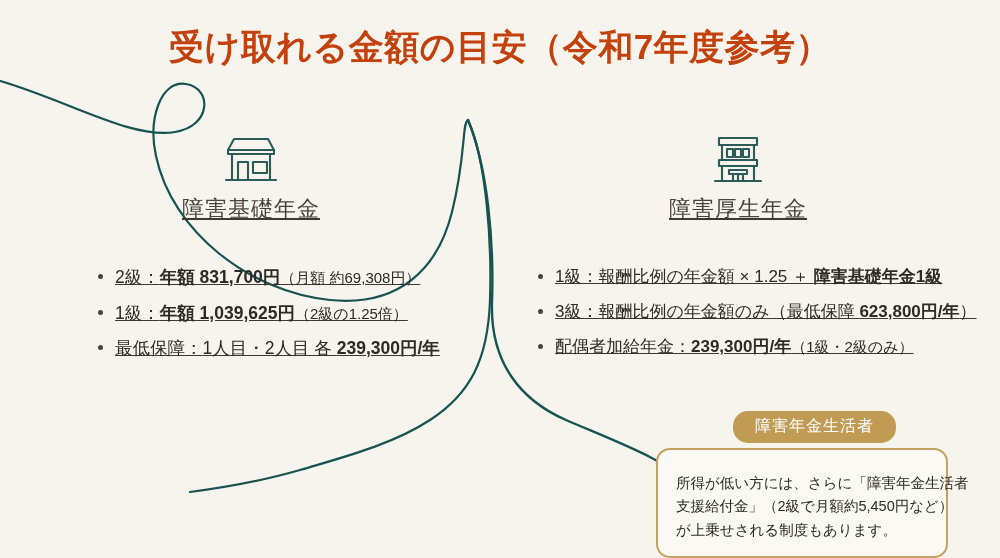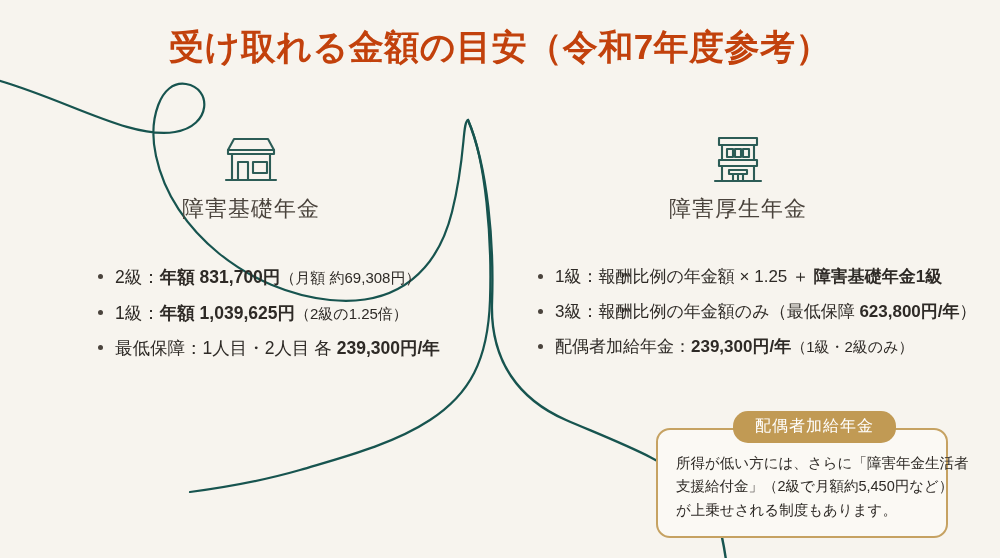--- a/index.html
+++ b/index.html
@@ -18,21 +18,21 @@
 
   
   .title {
     position:absolute; left:0; top:24px; width:1000px;
     text-align:center; z-index:3;
     font-size:35px; font-weight:bold; letter-spacing:0.5px;
     color:#c2410c;
   }
 
   
-  .col { position:absolute; z-index:3; }
+  .col { position:absolute; z-index:3;text-decoration:underline; }
   #col-left  { left:36px;  top:126px; width:430px; }
   #col-right { left:508px; top:126px; width:460px; }
 
   .icon-wrap { display:flex; justify-content:center; align-items:flex-end; height:62px; }
   .icon-wrap svg { display:block; }
 
   .col-heading {
     text-align:center;
     font-size:22px;
     color:#4A433C;
@@ -58,21 +58,21 @@
   }
   #col-left  ul.items { margin-left:60px; }
   #col-right ul.items { margin-left:28px; }
   #col-left  ul.items li { font-size:17.5px; }
 
   b { font-weight:bold; }
   .small { font-size:15px; }
 
   
   #memo {
-    position:absolute; left:656px; top:428px; width:292px; z-index:4;
+    position:absolute; left:656px; top:448px; width:292px; z-index:4;
     border:2px solid #C6A262;
     border-radius:14px;
     background:#FBF9F4;
     padding:22px 16px 14px 18px;
   }
   #memo-pill {
     position:absolute; left:733px; top:411px; z-index:5;
     background:#C19A54; color:#FFFFFF;
     border-radius:15px;
     padding:5px 22px 6px 22px;
@@ -165,15 +165,15 @@
         <span>配偶者加給年金：</span><b>239,300円/年</b><span class="small">（1級・2級のみ）</span>
       </li>
     </ul>
   </div>
 
   <div id="memo">
     <p>所得が低い方には、さらに「障害年金生活者</p>
     <p>支援給付金」（2級で月額約5,450円など）</p>
     <p>が上乗せされる制度もあります。</p>
   </div>
-  <div id="memo-pill">配偶者加給年金</div>
+  <div id="memo-pill">障害年金生活者</div>
 
 </div>
 
 </body></html>

